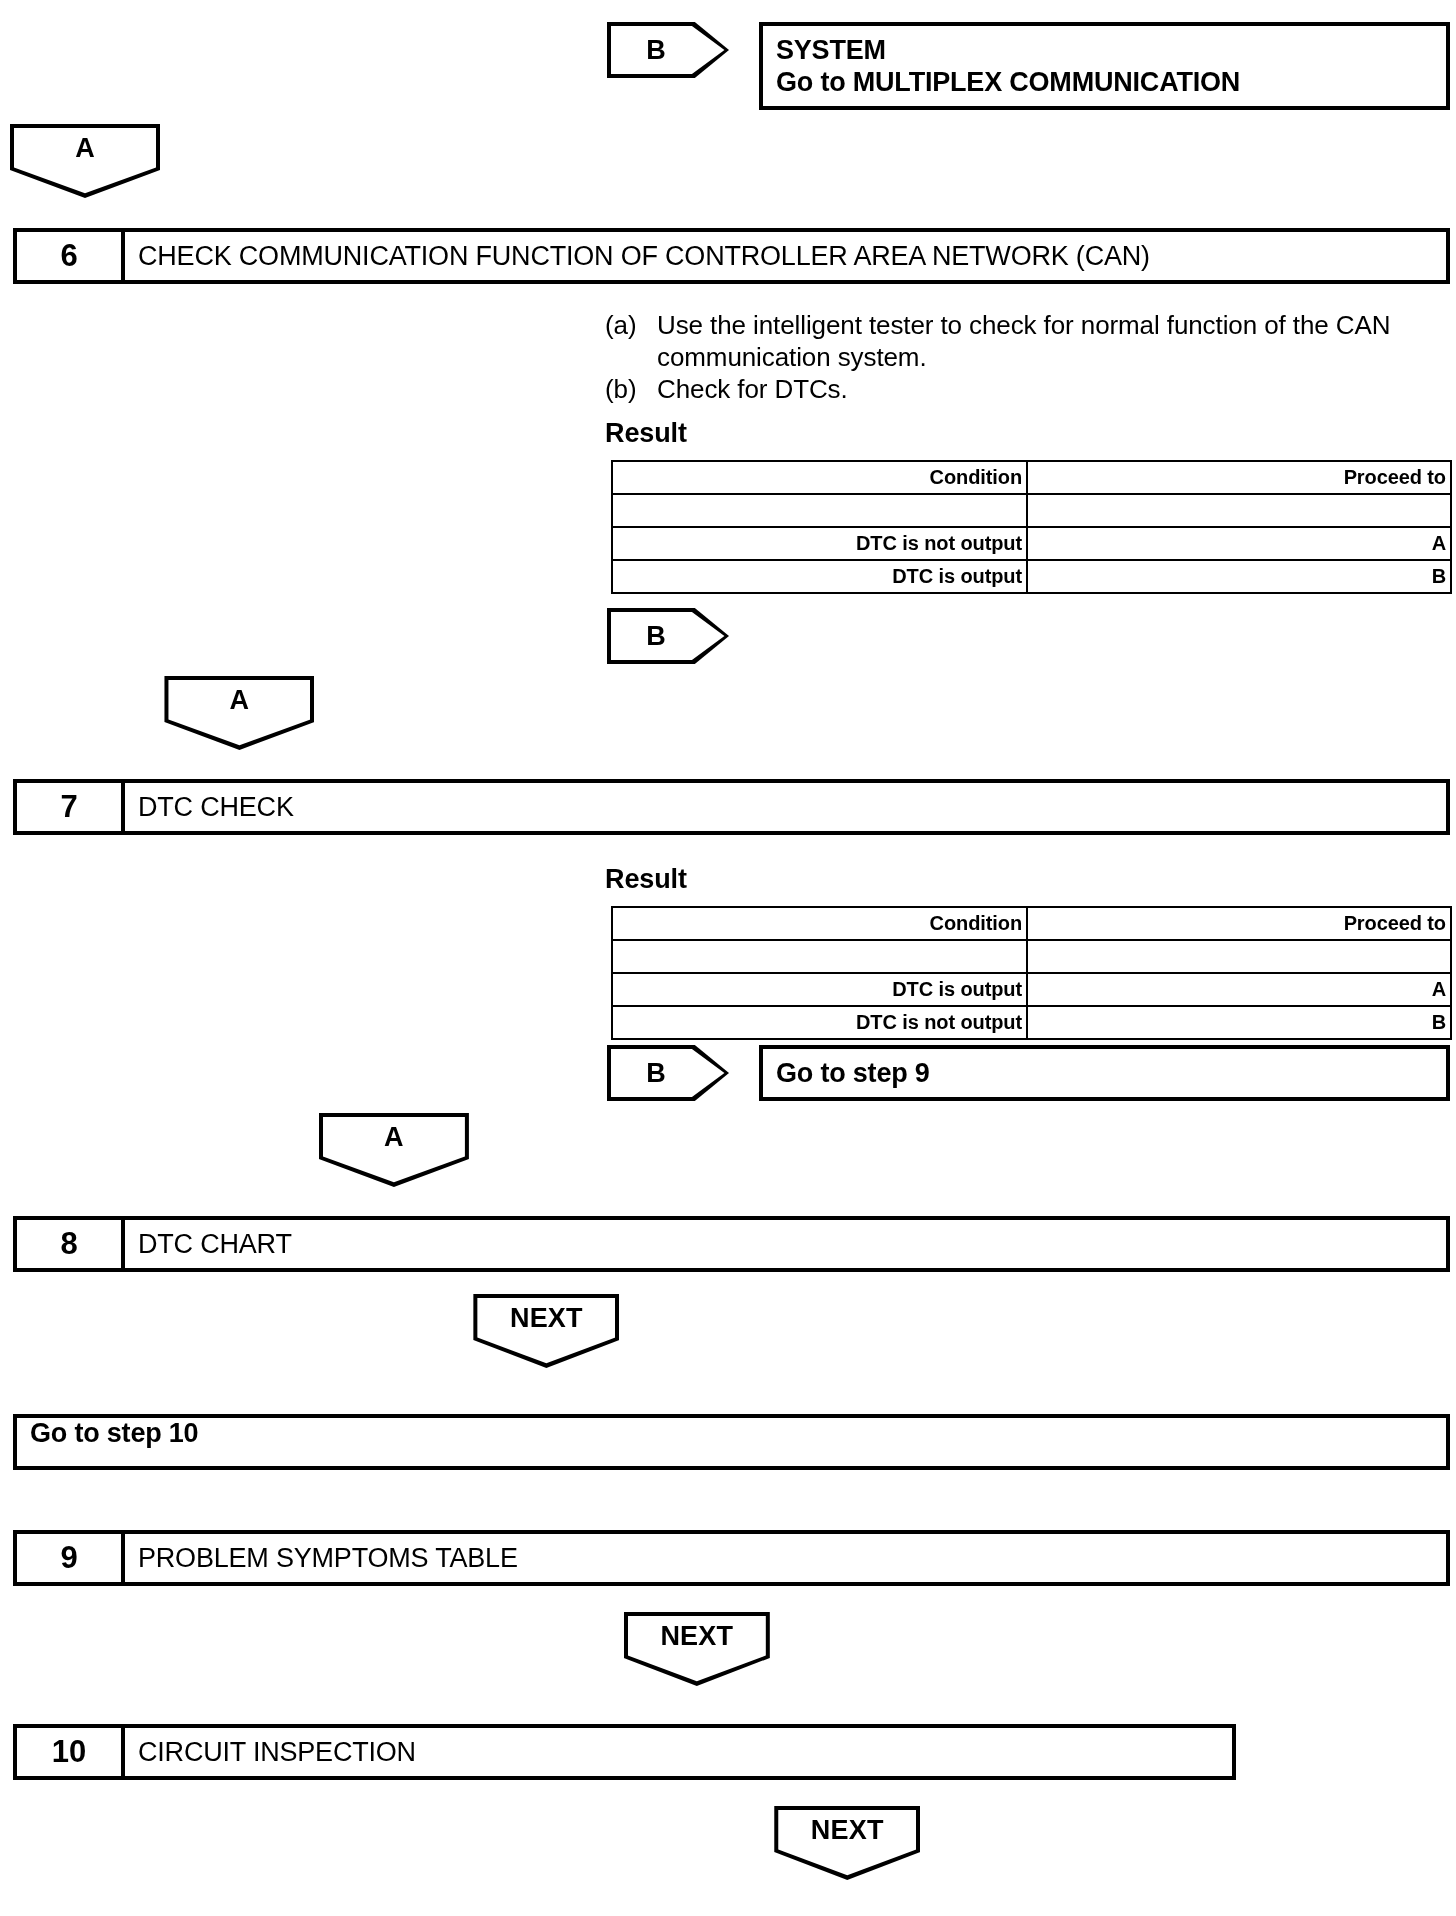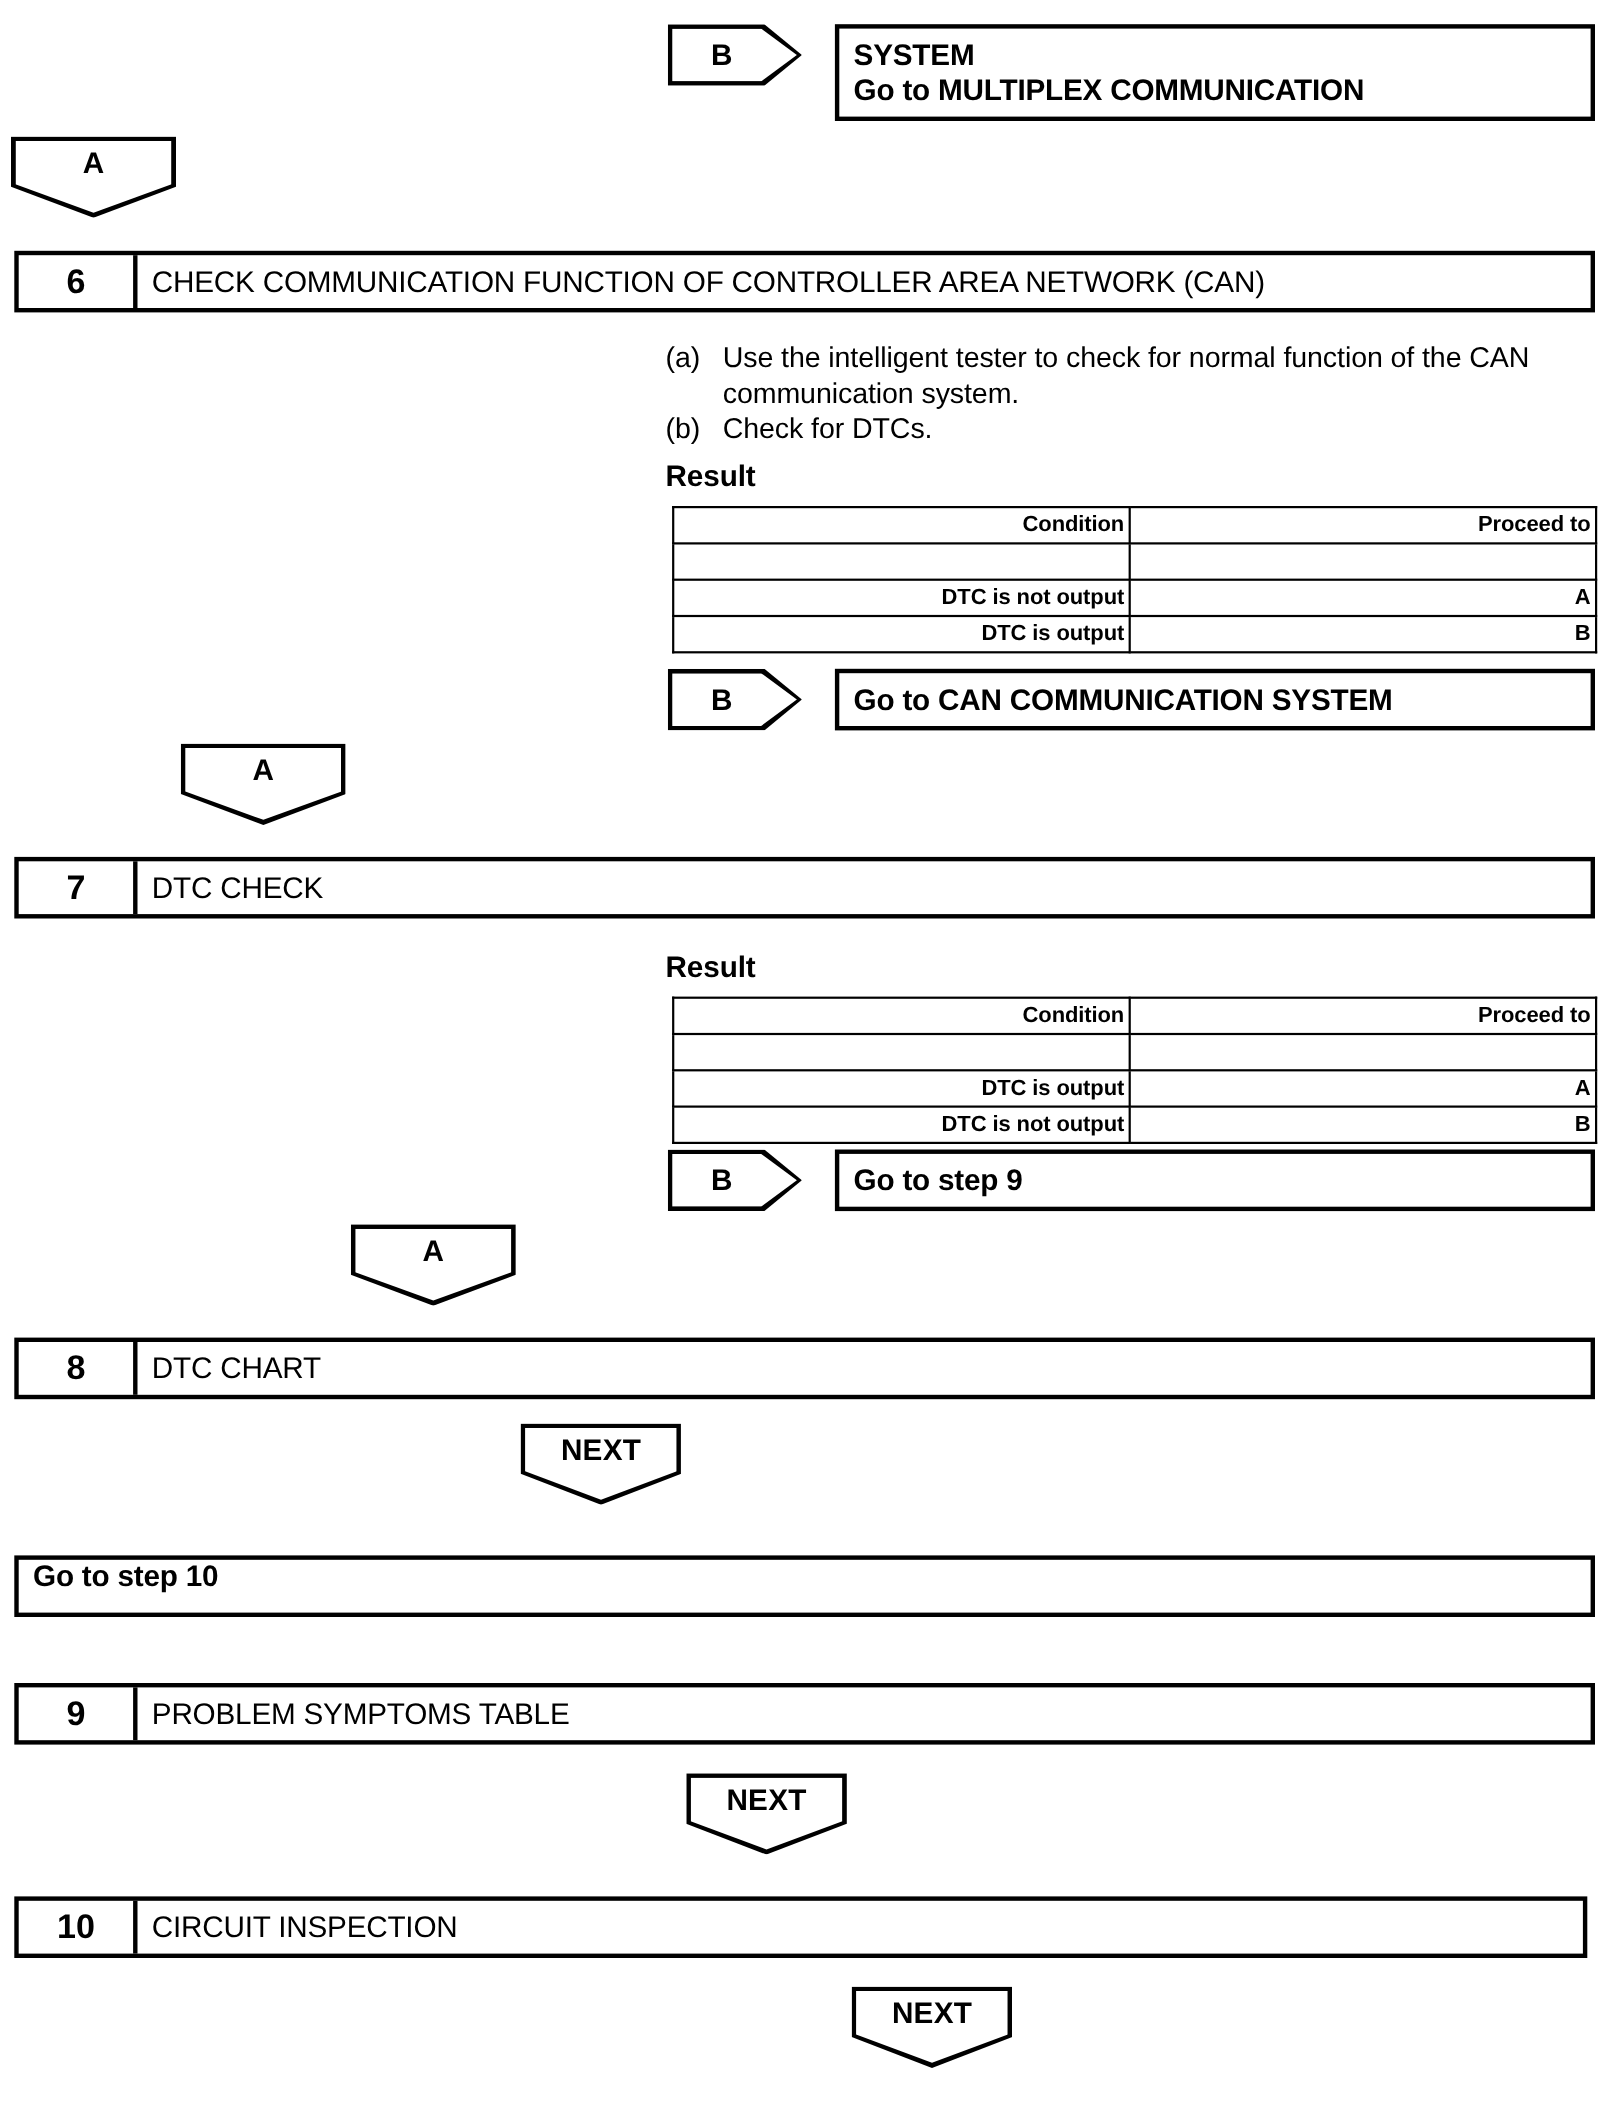--- a/index.html
+++ b/index.html
@@ -256,23 +256,20 @@
     </table>
   </div>
 
   
   <div class="abs branch-row" style="left:607px; top:608px; width:843px; height:56px;">
     <div class="tag-pent">
       <span class="tag-inner"></span>
       <span class="tag-text">B</span>
     </div>
     <div class="branch-gap"></div>
-    <div class="branch-dest">
-      <span>Go to CAN COMMUNICATION SYSTEM</span>
-    </div>
   </div>
 
   
   <div class="abs conn" style="left:10px; top:676px; width:150px; height:74px;">
     <span class="conn-inner"></span>
     <span class="conn-text">A</span>
   </div>
 
   
   <div class="abs step-bar" style="left:13px; top:779px; width:1437px;">
@@ -353,21 +350,21 @@
     <div class="step-title">PROBLEM SYMPTOMS TABLE</div>
   </div>
 
   
   <div class="abs conn" style="left:10px; top:1612px; width:146px; height:74px;">
     <span class="conn-inner"></span>
     <span class="conn-text">NEXT</span>
   </div>
 
   
-  <div class="abs step-bar" style="left:13px; top:1724px; width:1430px;">
+  <div class="abs step-bar" style="left:13px; top:1724px; width:1223px;">
     <div class="step-num">10</div>
     <div class="step-title">CIRCUIT INSPECTION</div>
   </div>
 
   
   <div class="abs conn" style="left:10px; top:1806px; width:146px; height:74px;">
     <span class="conn-inner"></span>
     <span class="conn-text">NEXT</span>
   </div>
 

